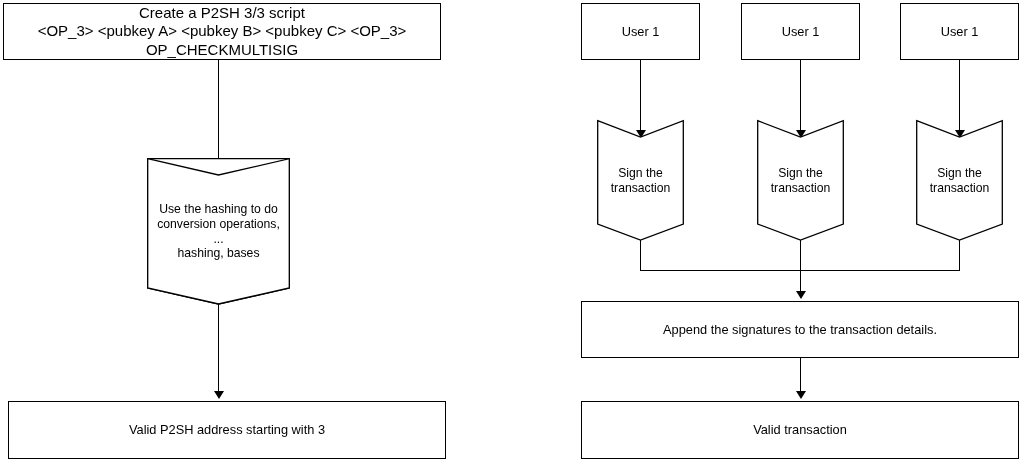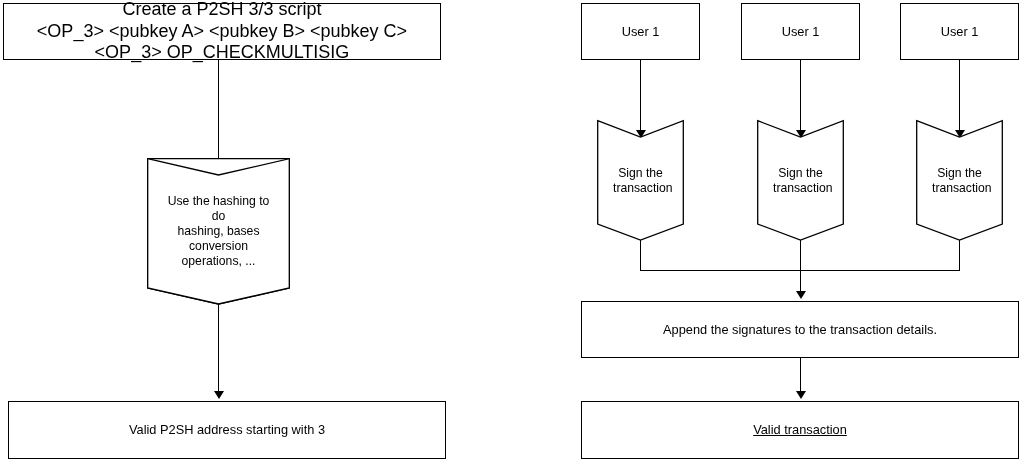--- a/index.html
+++ b/index.html
@@ -49,21 +49,21 @@
     left: 0;
     top: 0;
     width: 100%;
     height: 100%;
     overflow: visible;
   }
   .chev .txt {
     position: relative;
     z-index: 2;
     width: 100%;
-    padding: 0 16px;
+    padding: 0 8px;
     box-sizing: border-box;
   }
   .chev-poly {
     fill: #ffffff;
     stroke: #000000;
     stroke-width: 1.3;
     stroke-linejoin: miter;
   }
 
   
@@ -75,21 +75,21 @@
   .hline { height: 1.3px; }
   .arrowhead {
     position: absolute;
     width: 0;
     height: 0;
     border-left: 5px solid transparent;
     border-right: 5px solid transparent;
     border-top: 8px solid #000000;
   }
 
-  .fs14 { font-size: 18px; }
+  .fs14 { font-size: 15px; }
   .fs13 { font-size: 12.8px; }
   .fs12 { font-size: 12.2px; }
 </style>
 </head>
 <body>
 
 <div id="canvas">
 
   <div class="node rect fs14" style="left:3px; top:3px; width:438px; height:57px;">
     <div class="txt">
@@ -101,22 +101,22 @@
   <div class="line vline" style="left:218px; top:60px; width:1.3px; height:110px;"></div>
   <div class="arrowhead" style="left:214px; top:168px;"></div>
 
   <div class="node chev fs12" style="left:147px; top:158px; width:143px; height:147px;">
     <svg viewBox="0 0 143 147" preserveAspectRatio="none">
       <polygon class="chev-poly" points="0.7,0.7 142.3,0.7 142.3,130 71.5,146 0.7,130"></polygon>
       <polygon class="chev-poly" points="0.7,0.7 71.5,17 142.3,0.7 142.3,130 71.5,146 0.7,130"></polygon>
     </svg>
     <div class="txt">
       <span class="txt-line">Use the hashing to do</span>
+      <span class="txt-line">conversion operations, ...</span>
       <span class="txt-line">hashing, bases</span>
-      <span class="txt-line">conversion operations, ...</span>
     </div>
   </div>
 
   <div class="line vline" style="left:218px; top:304px; width:1.3px; height:89px;"></div>
   <div class="arrowhead" style="left:214px; top:391px;"></div>
 
   <div class="node rect fs13" style="left:8px; top:401px; width:438px; height:58px;">
     <div class="txt">
       <span class="txt-line">Valid P2SH address starting with 3</span>
     </div>
@@ -185,19 +185,19 @@
 
   <div class="node rect fs13" style="left:581px; top:301px; width:438px; height:57px;">
     <div class="txt">
       <span class="txt-line">Append the signatures to the transaction details.</span>
     </div>
   </div>
 
   <div class="line vline" style="left:800px; top:358px; width:1.3px; height:35px;"></div>
   <div class="arrowhead" style="left:796px; top:391px;"></div>
 
-  <div class="node rect fs13" style="left:581px; top:401px; width:438px; height:58px;text-decoration:underline;">
+  <div class="node rect fs13" style="left:581px; top:401px; width:438px; height:58px;">
     <div class="txt">
       <span class="txt-line">Valid transaction</span>
     </div>
   </div>
 
 </div>
 
 </body></html>

